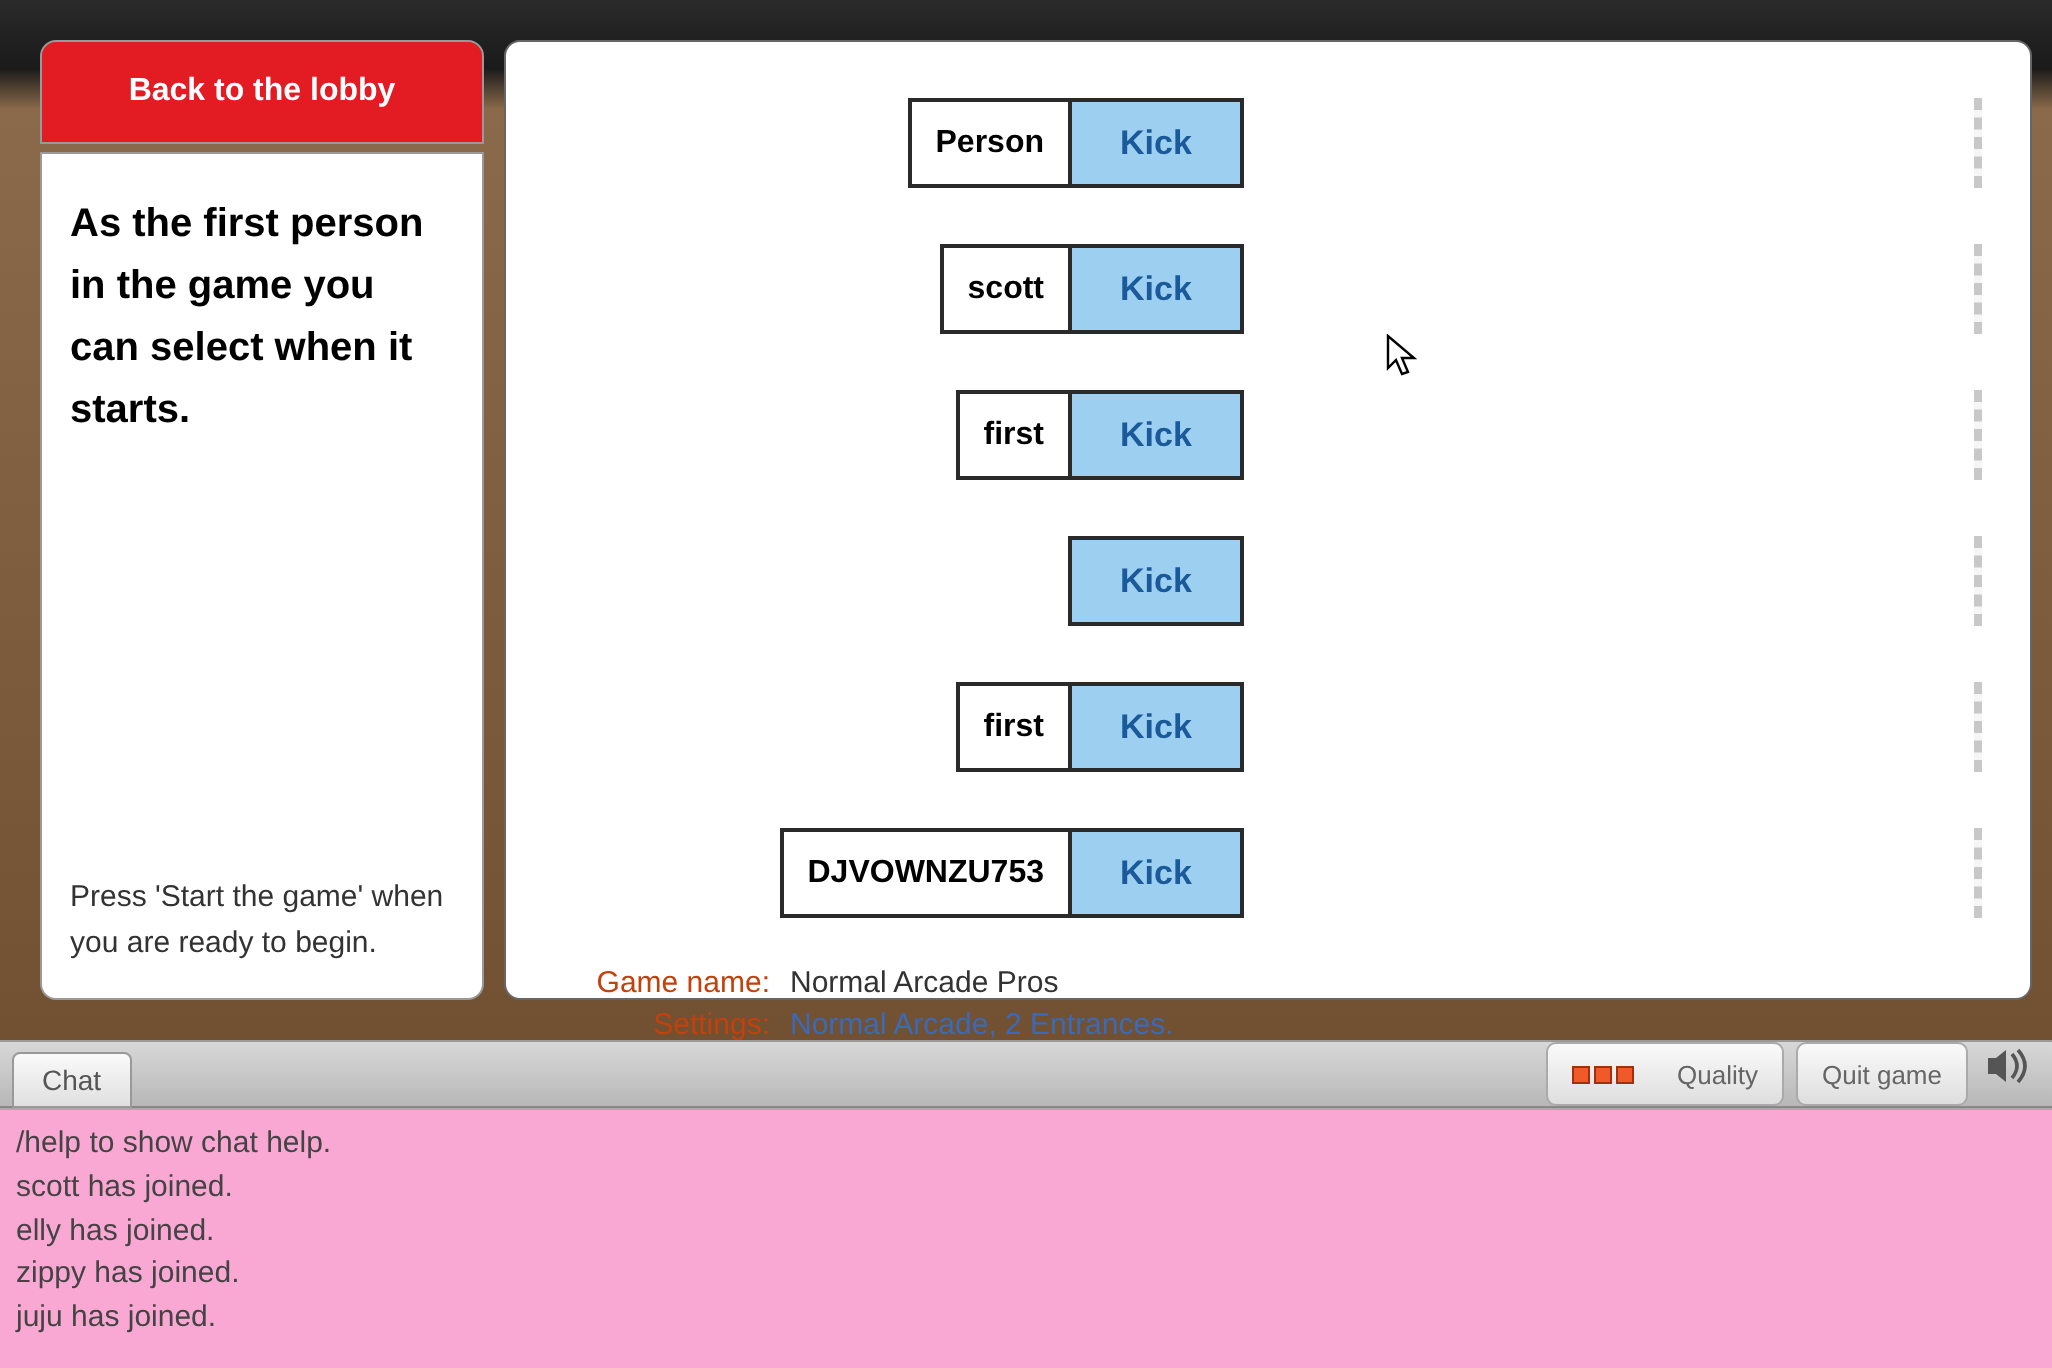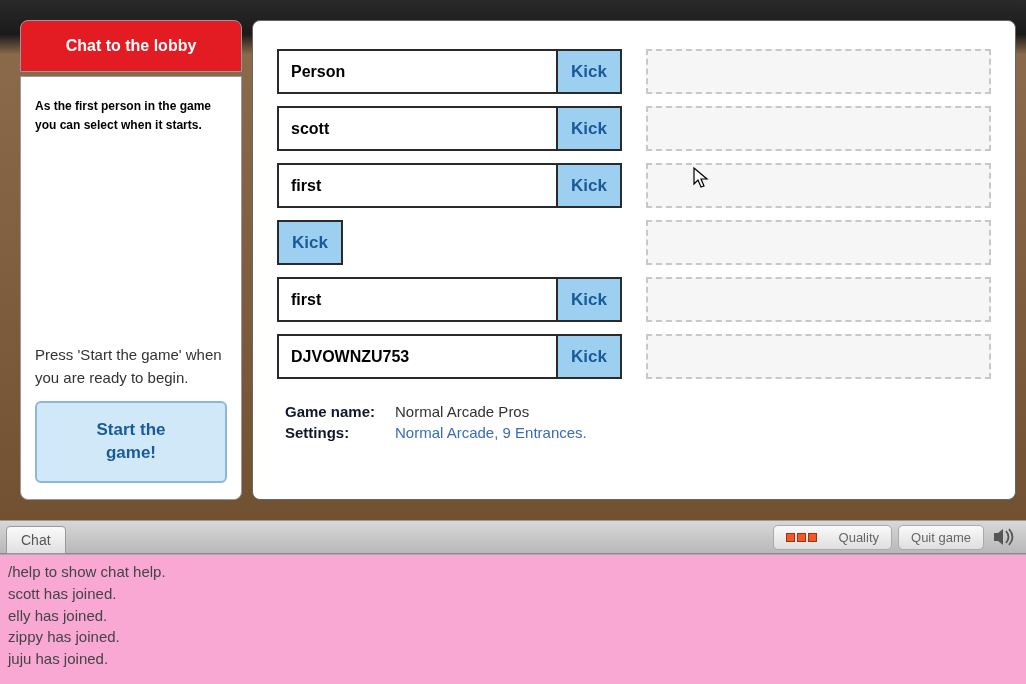--- a/index.html
+++ b/index.html
@@ -42,21 +42,21 @@
       background: #fff;
       border: 1px solid #999;
       border-radius: 0 0 8px 8px;
       padding: 20px 14px 16px 14px;
       flex: 1;
       display: flex;
       flex-direction: column;
     }
     .info-top {
       font-weight: bold;
-      font-size: 12px;
+      font-size: 20px;
       color: #000;
       line-height: 1.55;
     }
     .info-bottom {
       margin-top: auto;
       font-size: 15px;
       color: #333;
       line-height: 1.55;
     }
     .start-button {
@@ -80,41 +80,42 @@
       padding: 28px 24px 20px 24px;
       position: relative;
     }
     .slots-wrap {
       display: flex;
       gap: 24px;
     }
     .slots-col {
       display: flex;
       flex-direction: column;
-      gap: 12px;
+      gap: 28px;
       flex: 1;
+      align-items: flex-end;
     }
     .slot-row {
       display: flex;
       height: 45px;
     }
     .slot-name {
       flex: 1;
       border: 2px solid #2a2a2a;
       border-right: none;
       display: flex;
       align-items: center;
       padding: 0 12px;
       font-weight: bold;
       font-size: 16px;
       color: #000;
       background: #fff;
     }
     .slot-kick {
-      width: 66px;
+      width: 88px;
       background: #9dd0f0;
       border: 2px solid #2a2a2a;
       display: flex;
       align-items: center;
       justify-content: center;
       font-weight: bold;
       font-size: 17px;
       color: #1a5a9a;
       cursor: pointer;
     }
@@ -127,23 +128,23 @@
       margin-top: 24px;
       margin-left: 8px;
       font-size: 15px;
     }
     .gi-row {
       display: flex;
       margin-bottom: 4px;
     }
     .gi-label {
       width: 110px;
-      text-align: left;
-      font-weight: bold;
-      color: #0f172a;
+      text-align: right;
+      font-weight: normal;
+      color: #c2410c;
       padding-right: 10px;
     }
     .gi-value {
       color: #333;
     }
     .gi-value.link {
       color: #3a6ab8;
     }
     .cursor {
       position: absolute;
@@ -155,21 +156,20 @@
     .bottom-bar {
       position: absolute;
       left: 0;
       right: 0;
       top: 520px;
       height: 34px;
       background: linear-gradient(180deg, #d8d8d8 0%, #b8b8b8 100%);
       border-top: 1px solid #999;
       border-bottom: 1px solid #888;
       display: flex;
-      align-items: center;
       padding: 0 6px;
       gap: 6px;
     }
     .tab-btn {
       background: linear-gradient(180deg, #fafafa 0%, #e0e0e0 100%);
       border: 1px solid #999;
       border-radius: 4px 4px 0 0;
       padding: 5px 14px;
       font-size: 14px;
       color: #555;
@@ -222,28 +222,25 @@
       line-height: 1.45;
       overflow: hidden;
     }
     .chat-line { display: block; }
   </style>
 </head>
 <body>
 
 <div class="top-area">
   <div class="left-column">
-    <div class="back-button">Chat to the lobby</div>
+    <div class="back-button">Back to the lobby</div>
     <div class="info-panel">
       <div class="info-top">As the first person in the game you can select when it starts.</div>
       <div class="info-bottom">
         <div>Press 'Start the game' when you are ready to begin.</div>
-        <div class="start-button">
-          <span id="start-btn-label">Start the<br>game!</span>
-        </div>
       </div>
     </div>
   </div>
 
   <div class="main-panel">
     <div class="slots-wrap">
       <div class="slots-col" id="filled-col">
           <div class="slot-row">
             <div class="slot-name">Person</div>
             <div class="slot-kick">Kick</div>
@@ -277,21 +274,21 @@
           <div class="slot-empty"></div>
         </div>
     </div>
     <div class="game-info">
       <div class="gi-row">
         <div class="gi-label">Game name:</div>
         <div class="gi-value">Normal Arcade Pros</div>
       </div>
       <div class="gi-row">
         <div class="gi-label">Settings:</div>
-        <div class="gi-value link">Normal Arcade, 9 Entrances.</div>
+        <div class="gi-value link">Normal Arcade, 2 Entrances.</div>
       </div>
     </div>
   </div>
 </div>
 
 <div class="cursor">
   <svg width="18" height="24" viewBox="0 0 18 24">
     <path d="M1 1 L1 17 L5 13 L8 20 L11 19 L8 12 L14 12 Z" fill="#fff" stroke="#000" stroke-width="1.2"></path>
   </svg>
 </div>

